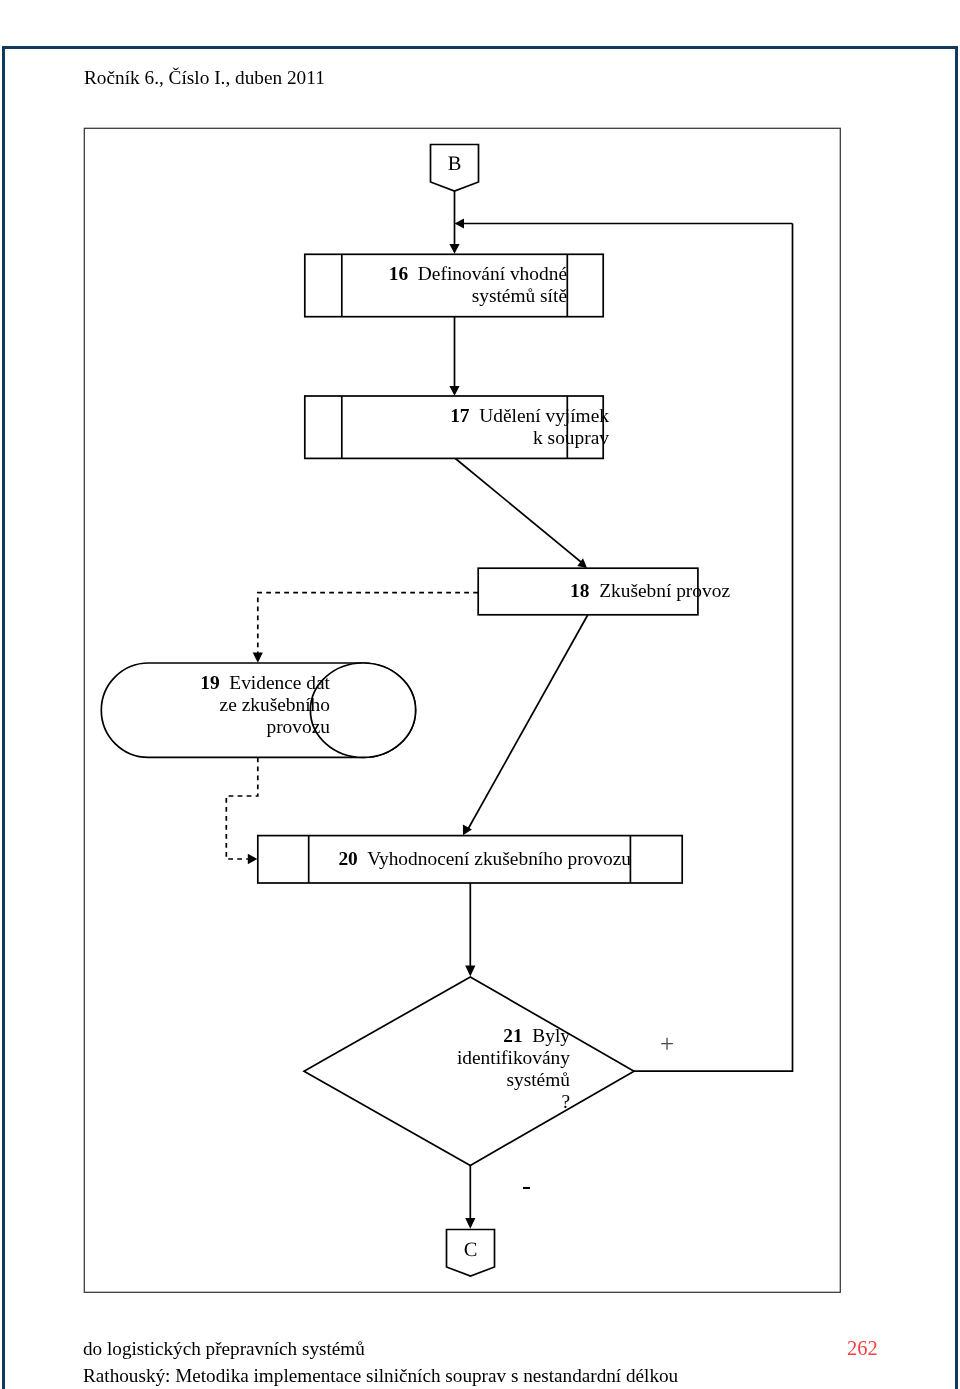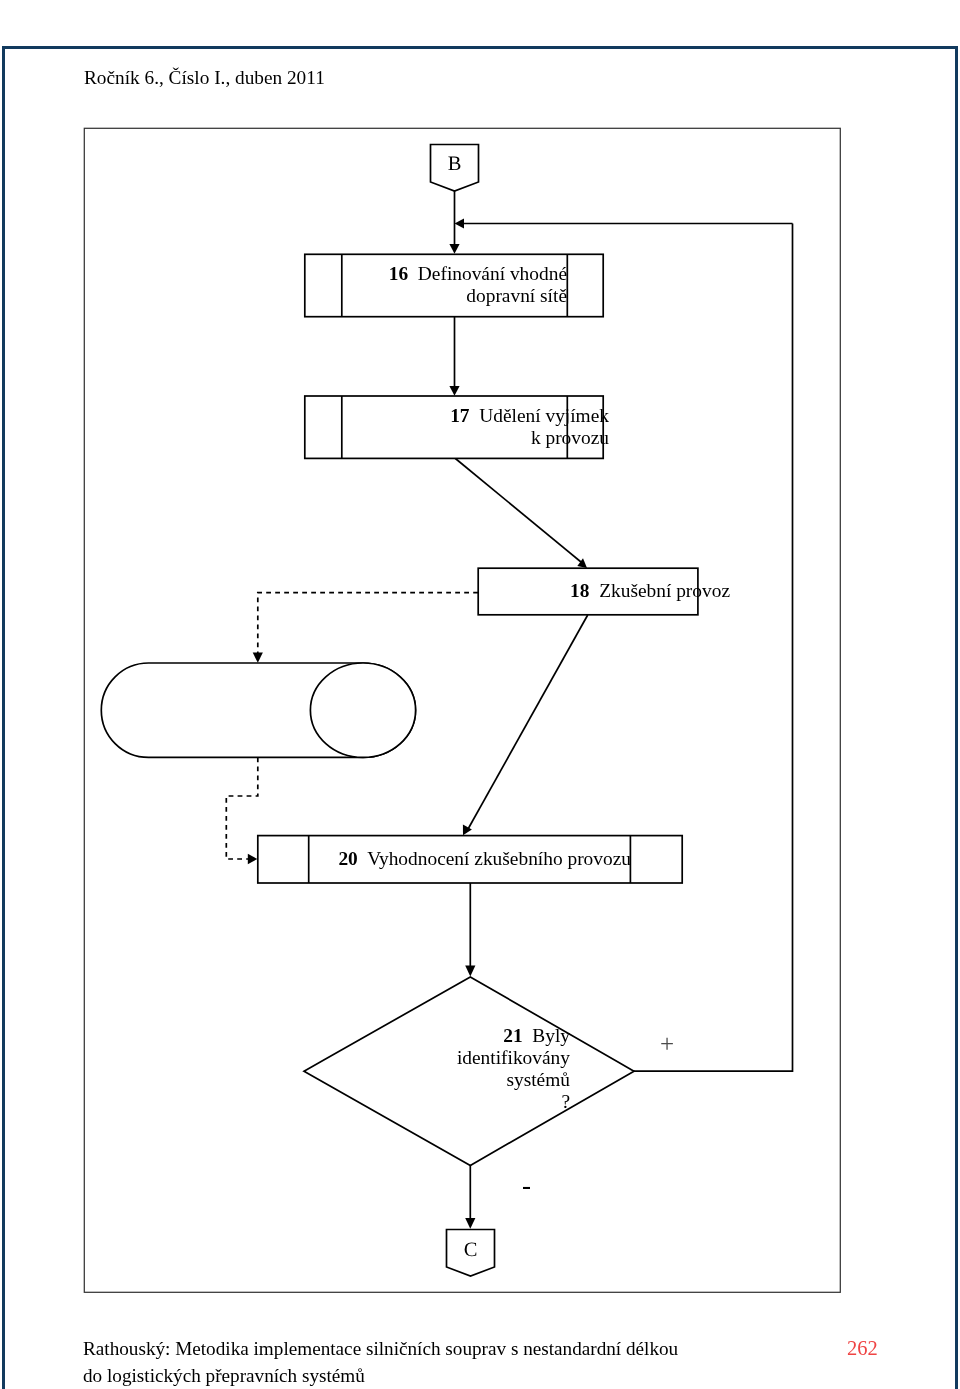--- a/index.html
+++ b/index.html
@@ -16,22 +16,22 @@
   svg.diagram text{-webkit-font-smoothing:antialiased;text-rendering:geometricPrecision;}
   .nlabel{position:absolute;text-align:right;font-size:19.4px;line-height:22px;color:#000;}
 </style>
 </head>
 <body>
 
 <div class="page">
   <div class="page-border"></div>
   <div class="header">Ročník 6., Číslo I., duben 2011</div>
   <div class="footer">
+    <div>do logistických přepravních systémů</div>
     <div>Rathouský: Metodika implementace silničních souprav s nestandardní délkou</div>
-    <div>do logistických přepravních systémů</div>
   </div>
   <div class="pageno">262</div>
 
   <svg class="diagram" viewBox="0 0 960 1389">
     <g fill="none" stroke="#000" stroke-width="1.6">
 
       <rect x="84.3" y="84.3" width="756" height="1164" stroke="#353535" stroke-width="1.25"></rect>
     </g>
 
     <g stroke="#000" stroke-width="1.7" fill="none">
@@ -82,30 +82,36 @@
 
     <g font-family="Liberation Serif, serif" fill="#000">
       <text x="454.5" y="125.5" font-size="20.5" text-anchor="middle">B</text>
       <text x="470.5" y="1211.5" font-size="20.5" text-anchor="middle">C</text>
     </g>
   </svg>
 
   <div class="nlabel" style="left:341px;top:219px;width:226px;">
     <span style="font-weight:bold">16</span>&nbsp;
     <span>Definování vhodné</span><br>
-    <span>dopravní sítě</span>
+    <span>systémů sítě</span>
   </div>
   <div class="nlabel" style="left:341px;top:361px;width:268px;">
     <span style="font-weight:bold">17</span>&nbsp;
     <span>Udělení vyjímek</span><br>
-    <span>k provozu</span>
+    <span>k souprav</span>
   </div>
   <div class="nlabel" style="left:479px;top:536px;width:251px;">
     <span style="font-weight:bold">18</span>&nbsp;
     <span>Zkušební provoz</span>
+  </div>
+  <div class="nlabel" style="left:138px;top:628px;width:192px;">
+    <span style="font-weight:bold">19</span>&nbsp;
+    <span>Evidence dat</span><br>
+    <span>ze zkušebního</span><br>
+    <span>provozu</span>
   </div>
   <div class="nlabel" style="left:309px;top:804px;width:322px;">
     <span style="font-weight:bold">20</span>&nbsp;
     <span>Vyhodnocení zkušebního provozu</span>
   </div>
   <div class="nlabel" style="left:370px;top:981px;width:200px;">
     <span style="font-weight:bold">21</span>&nbsp;
     <span>Byly</span><br>
     <span>identifikovány</span><br>
     <span>systémů</span><br>

